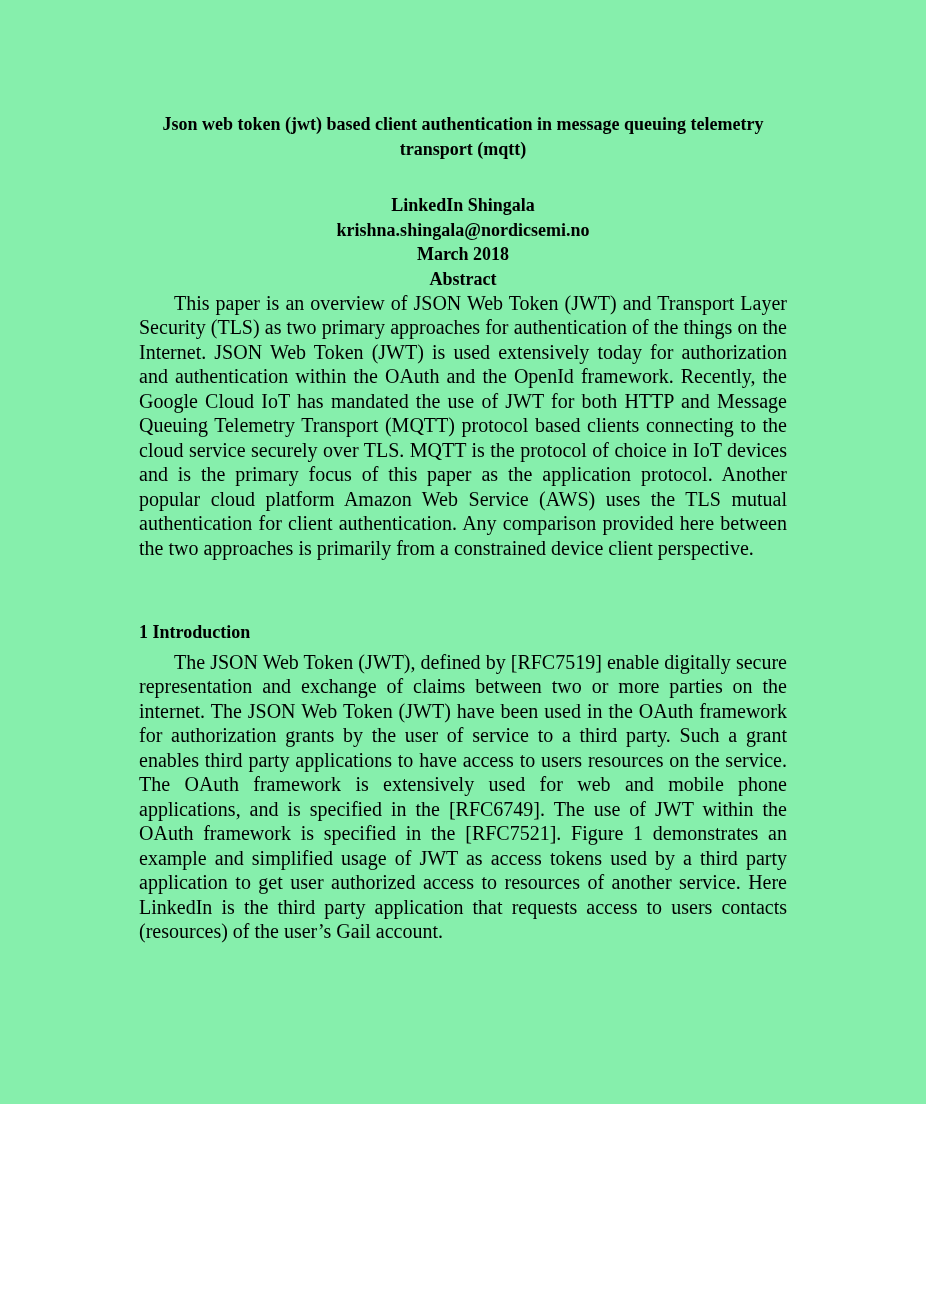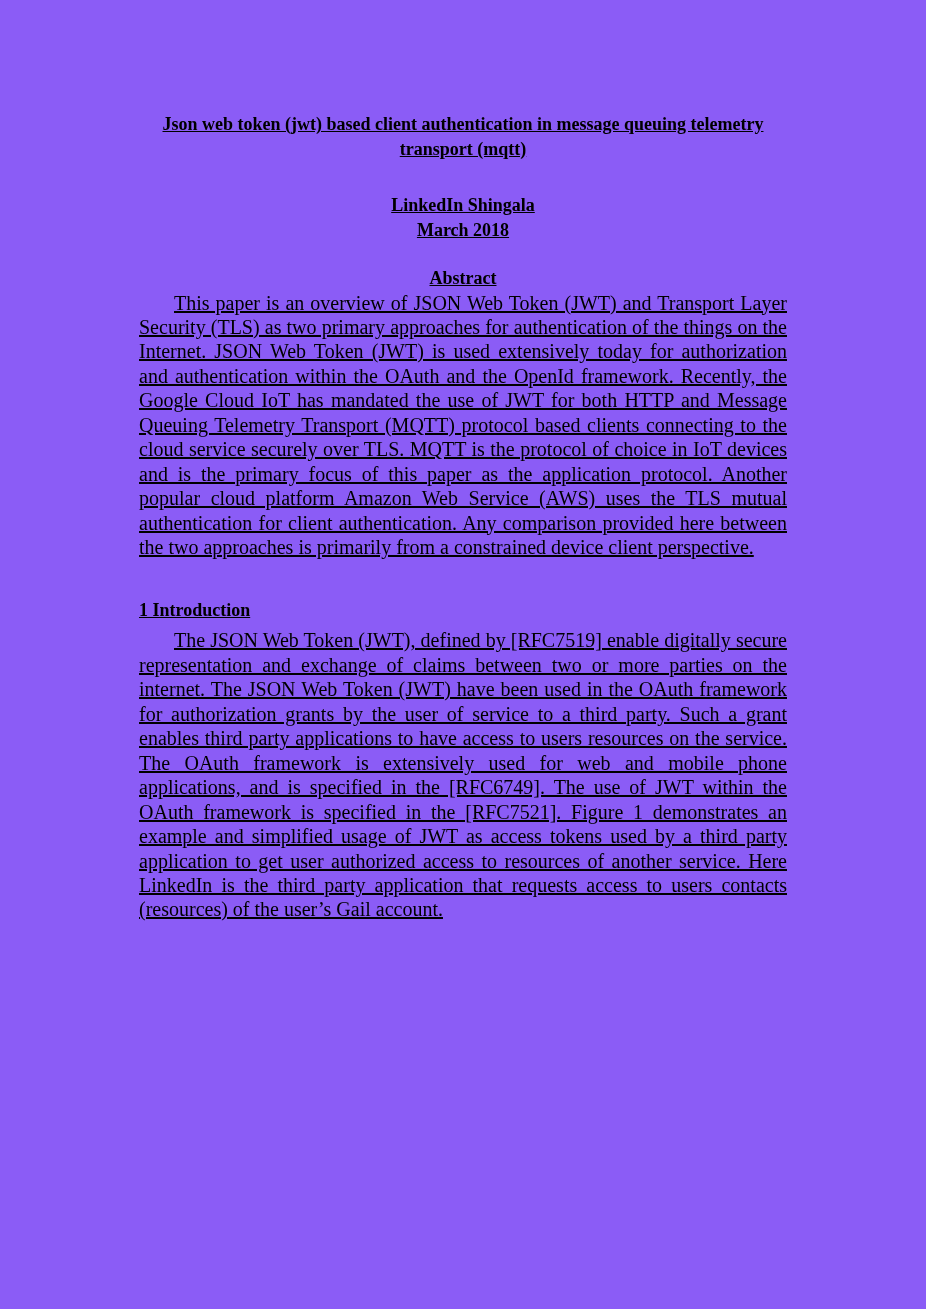--- a/index.html
+++ b/index.html
@@ -3,26 +3,25 @@
 <meta charset="utf-8">
 <style>
   html, body {
     margin: 0;
     padding: 0;
     background: #ffffff;
   }
   .page {
     position: relative;
     width: 926px;
-    height: 1309px;
-    background: #8b5cf6;
+    height: 1104px;
+    background: #86efac;
     overflow: hidden;
     font-family: "Liberation Serif", "DejaVu Serif", serif;
     color: #000000;
-    text-decoration: underline;
   }
   .content {
     width: 648px;
     margin: 0 auto;
     padding-top: 112px;
   }
   .title {
     font-size: 18px;
     font-weight: bold;
     text-align: center;
@@ -33,52 +32,52 @@
     margin-top: 31px;
     text-align: center;
     font-weight: bold;
     font-size: 18px;
     line-height: 24.5px;
   }
   .author-block div {
     margin: 0;
   }
   .abstract-heading {
-    margin-top: 24px;
     text-align: center;
     font-weight: bold;
     font-size: 18px;
     line-height: 24.5px;
   }
   .body-paragraph {
     margin: 0;
     font-size: 20px;
     line-height: 24.45px;
     text-align: justify;
     text-indent: 35px;
   }
   .section-heading {
-    margin-top: 39px;
+    margin-top: 60px;
     margin-bottom: 6px;
     font-weight: bold;
     font-size: 18px;
     line-height: 24px;
     text-align: left;
   }
 </style>
 </head>
 <body>
 
 <div class="page">
   <div class="content">
 
     <h1 class="title">Json web token (jwt) based client authentication in message queuing telemetry transport (mqtt)</h1>
 
     <div class="author-block">
       <div>LinkedIn Shingala</div>
+      <div>krishna.shingala@nordicsemi.no</div>
       <div>March 2018</div>
     </div>
 
     <div class="abstract-heading">Abstract</div>
 
     <p class="body-paragraph">This paper is an overview of JSON Web Token (JWT) and Transport Layer Security (TLS) as two primary approaches for authentication of the things on the Internet. JSON Web Token (JWT) is used extensively today for authorization and authentication within the OAuth and the OpenId framework. Recently, the Google Cloud IoT has mandated the use of JWT for both HTTP and Message Queuing Telemetry Transport (MQTT) protocol based clients connecting to the cloud service securely over TLS. MQTT is the protocol of choice in IoT devices and is the primary focus of this paper as the application protocol. Another popular cloud platform Amazon Web Service (AWS) uses the TLS mutual authentication for client authentication. Any comparison provided here between the two approaches is primarily from a constrained device client perspective.</p>
 
     <div class="section-heading">1 Introduction</div>
 
     <p class="body-paragraph">The JSON Web Token (JWT), defined by [RFC7519] enable digitally secure representation and exchange of claims between two or more parties on the internet. The JSON Web Token (JWT) have been used in the OAuth framework for authorization grants by the user of service to a third party. Such a grant enables third party applications to have access to users resources on the service. The OAuth framework is extensively used for web and mobile phone applications, and is specified in the [RFC6749]. The use of JWT within the OAuth framework is specified in the [RFC7521]. Figure 1 demonstrates an example and simplified usage of JWT as access tokens used by a third party application to get user authorized access to resources of another service. Here LinkedIn is the third party application that requests access to users contacts (resources) of the user’s Gail account.</p>

